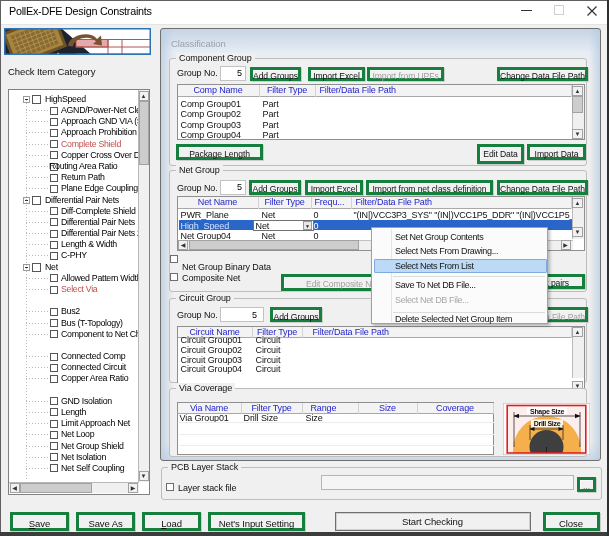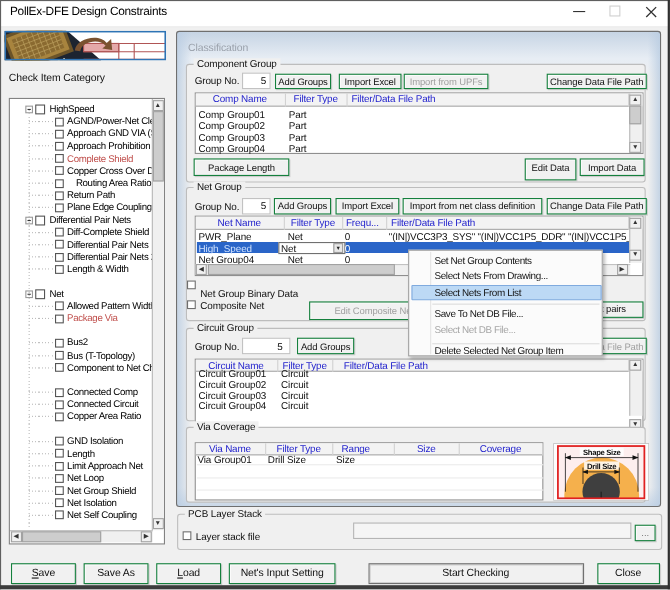--- a/index.html
+++ b/index.html
@@ -5,21 +5,21 @@
 .abs{position:absolute}
 #titlebar{position:absolute;left:0;top:0;width:609px;height:25px;background:#fff;border-bottom:1px solid #e4e4e4}
 #title{position:absolute;left:9px;top:5px;font-size:10.8px;color:#000;letter-spacing:-0.25px}
 #winframe{position:absolute;left:0;top:0;width:609px;height:536px;border:1px solid #5f5f5f;border-bottom:none;pointer-events:none;z-index:90}
 #winbottom{position:absolute;left:0;top:532px;width:609px;height:4px;background:#3c3c3c;z-index:91}
 #winright{position:absolute;left:607px;top:0;width:2px;height:536px;background:#2f2f2f;z-index:91}
 
 .capmin{position:absolute;left:521px;top:10px;width:11px;height:1px;background:#333}
 .capmax{position:absolute;left:554px;top:5px;width:10px;height:10px;border:1px solid #cfcfcf}
 
-.btn{position:absolute;background:#f1f1f1;border:1px solid #15803d;box-shadow:inset 1px 1px 0 #fbfbfb,1px 1px 0 #cdcdcd;font-size:8.6px;color:#111;text-align:center;letter-spacing:-0.1px}
+.btn{position:absolute;background:#f1f1f1;border:3px solid #15803d;box-shadow:inset 1px 1px 0 #fbfbfb,1px 1px 0 #cdcdcd;font-size:8.6px;color:#111;text-align:center;letter-spacing:-0.1px}
 .btn.dis{color:#9f9f9f}
 
 .gb{position:absolute;border:1px solid #bdbdbd;border-radius:3px;background:#f0f0f0}
 .gb>b{position:absolute;top:-6px;left:6px;background:#f0f0f0;padding:0 3px;font-weight:400;font-size:9px;color:#111;line-height:11px;letter-spacing:-0.1px}
 
 .tbl{position:absolute;background:#fff;border:1px solid #8f8f8f}
 .thead{position:absolute;left:0;top:0;right:0;height:11.5px;background:#f3f3f3;border-bottom:1px solid #a8a8a8}
 .hc{position:absolute;top:0;height:11.5px;font-size:9px;color:#2424cd;text-align:center;line-height:11px;letter-spacing:-0.15px;border-right:1px solid #d2d2d2;overflow:hidden}
 .cell{position:absolute;font-size:9px;color:#111;line-height:10.4px;white-space:nowrap;letter-spacing:-0.1px}
 
@@ -140,21 +140,21 @@
       <span class="tl red" style="left:52px">Complete Shield</span>
     </div>
 <div class="trow" style="top:59.8px">
       <span class="hconn"></span>
       <span class="cb" style="left:40.5px"></span>
       <span class="tl" style="left:52px">Copper Cross Over De</span>
     </div>
 <div class="trow" style="top:71.0px">
       <span class="hconn"></span>
       <span class="cb" style="left:40.5px"></span>
-      <span class="tl" style="left:60px">Routing Area Ratio</span>
+      <span class="tl" style="left:40px">Routing Area Ratio</span>
     </div>
 <div class="trow" style="top:82.2px">
       <span class="hconn"></span>
       <span class="cb" style="left:40.5px"></span>
       <span class="tl" style="left:52px">Return Path</span>
     </div>
 <div class="trow" style="top:93.3px">
       <span class="hconn"></span>
       <span class="cb" style="left:40.5px"></span>
       <span class="tl" style="left:52px">Plane Edge Coupling C</span>
@@ -177,34 +177,39 @@
 <div class="trow" style="top:138.1px">
       <span class="hconn"></span>
       <span class="cb" style="left:40.5px"></span>
       <span class="tl" style="left:52px">Differential Pair Nets 2</span>
     </div>
 <div class="trow" style="top:149.2px">
       <span class="hconn"></span>
       <span class="cb" style="left:40.5px"></span>
       <span class="tl" style="left:52px">Length &amp; Width</span>
     </div>
+<div class="trow" style="top:160.4px">
+      <span class="hconn"></span>
+      <span class="cb" style="left:40.5px"></span>
+      <span class="tl" style="left:52px">C-PHY</span>
+    </div>
 <div class="trow" style="top:171.6px">
       <span class="exp" style="left:13.5px"></span>
       <span class="cb root" style="left:23px"></span>
       <span class="tl" style="left:36px">Net</span>
     </div>
 <div class="trow" style="top:182.8px">
       <span class="hconn"></span>
       <span class="cb" style="left:40.5px"></span>
       <span class="tl" style="left:52px">Allowed Pattern Width</span>
     </div>
 <div class="trow" style="top:194.0px">
       <span class="hconn"></span>
       <span class="cb" style="left:40.5px"></span>
-      <span class="tl red" style="left:52px">Package Via</span>
+      <span class="tl red" style="left:52px">Select Via</span>
     </div>
 <div class="trow" style="top:216.3px">
       <span class="hconn"></span>
       <span class="cb" style="left:40.5px"></span>
       <span class="tl" style="left:52px">Bus2</span>
     </div>
 <div class="trow" style="top:227.5px">
       <span class="hconn"></span>
       <span class="cb" style="left:40.5px"></span>
       <span class="tl" style="left:52px">Bus (T-Topology)</span>

